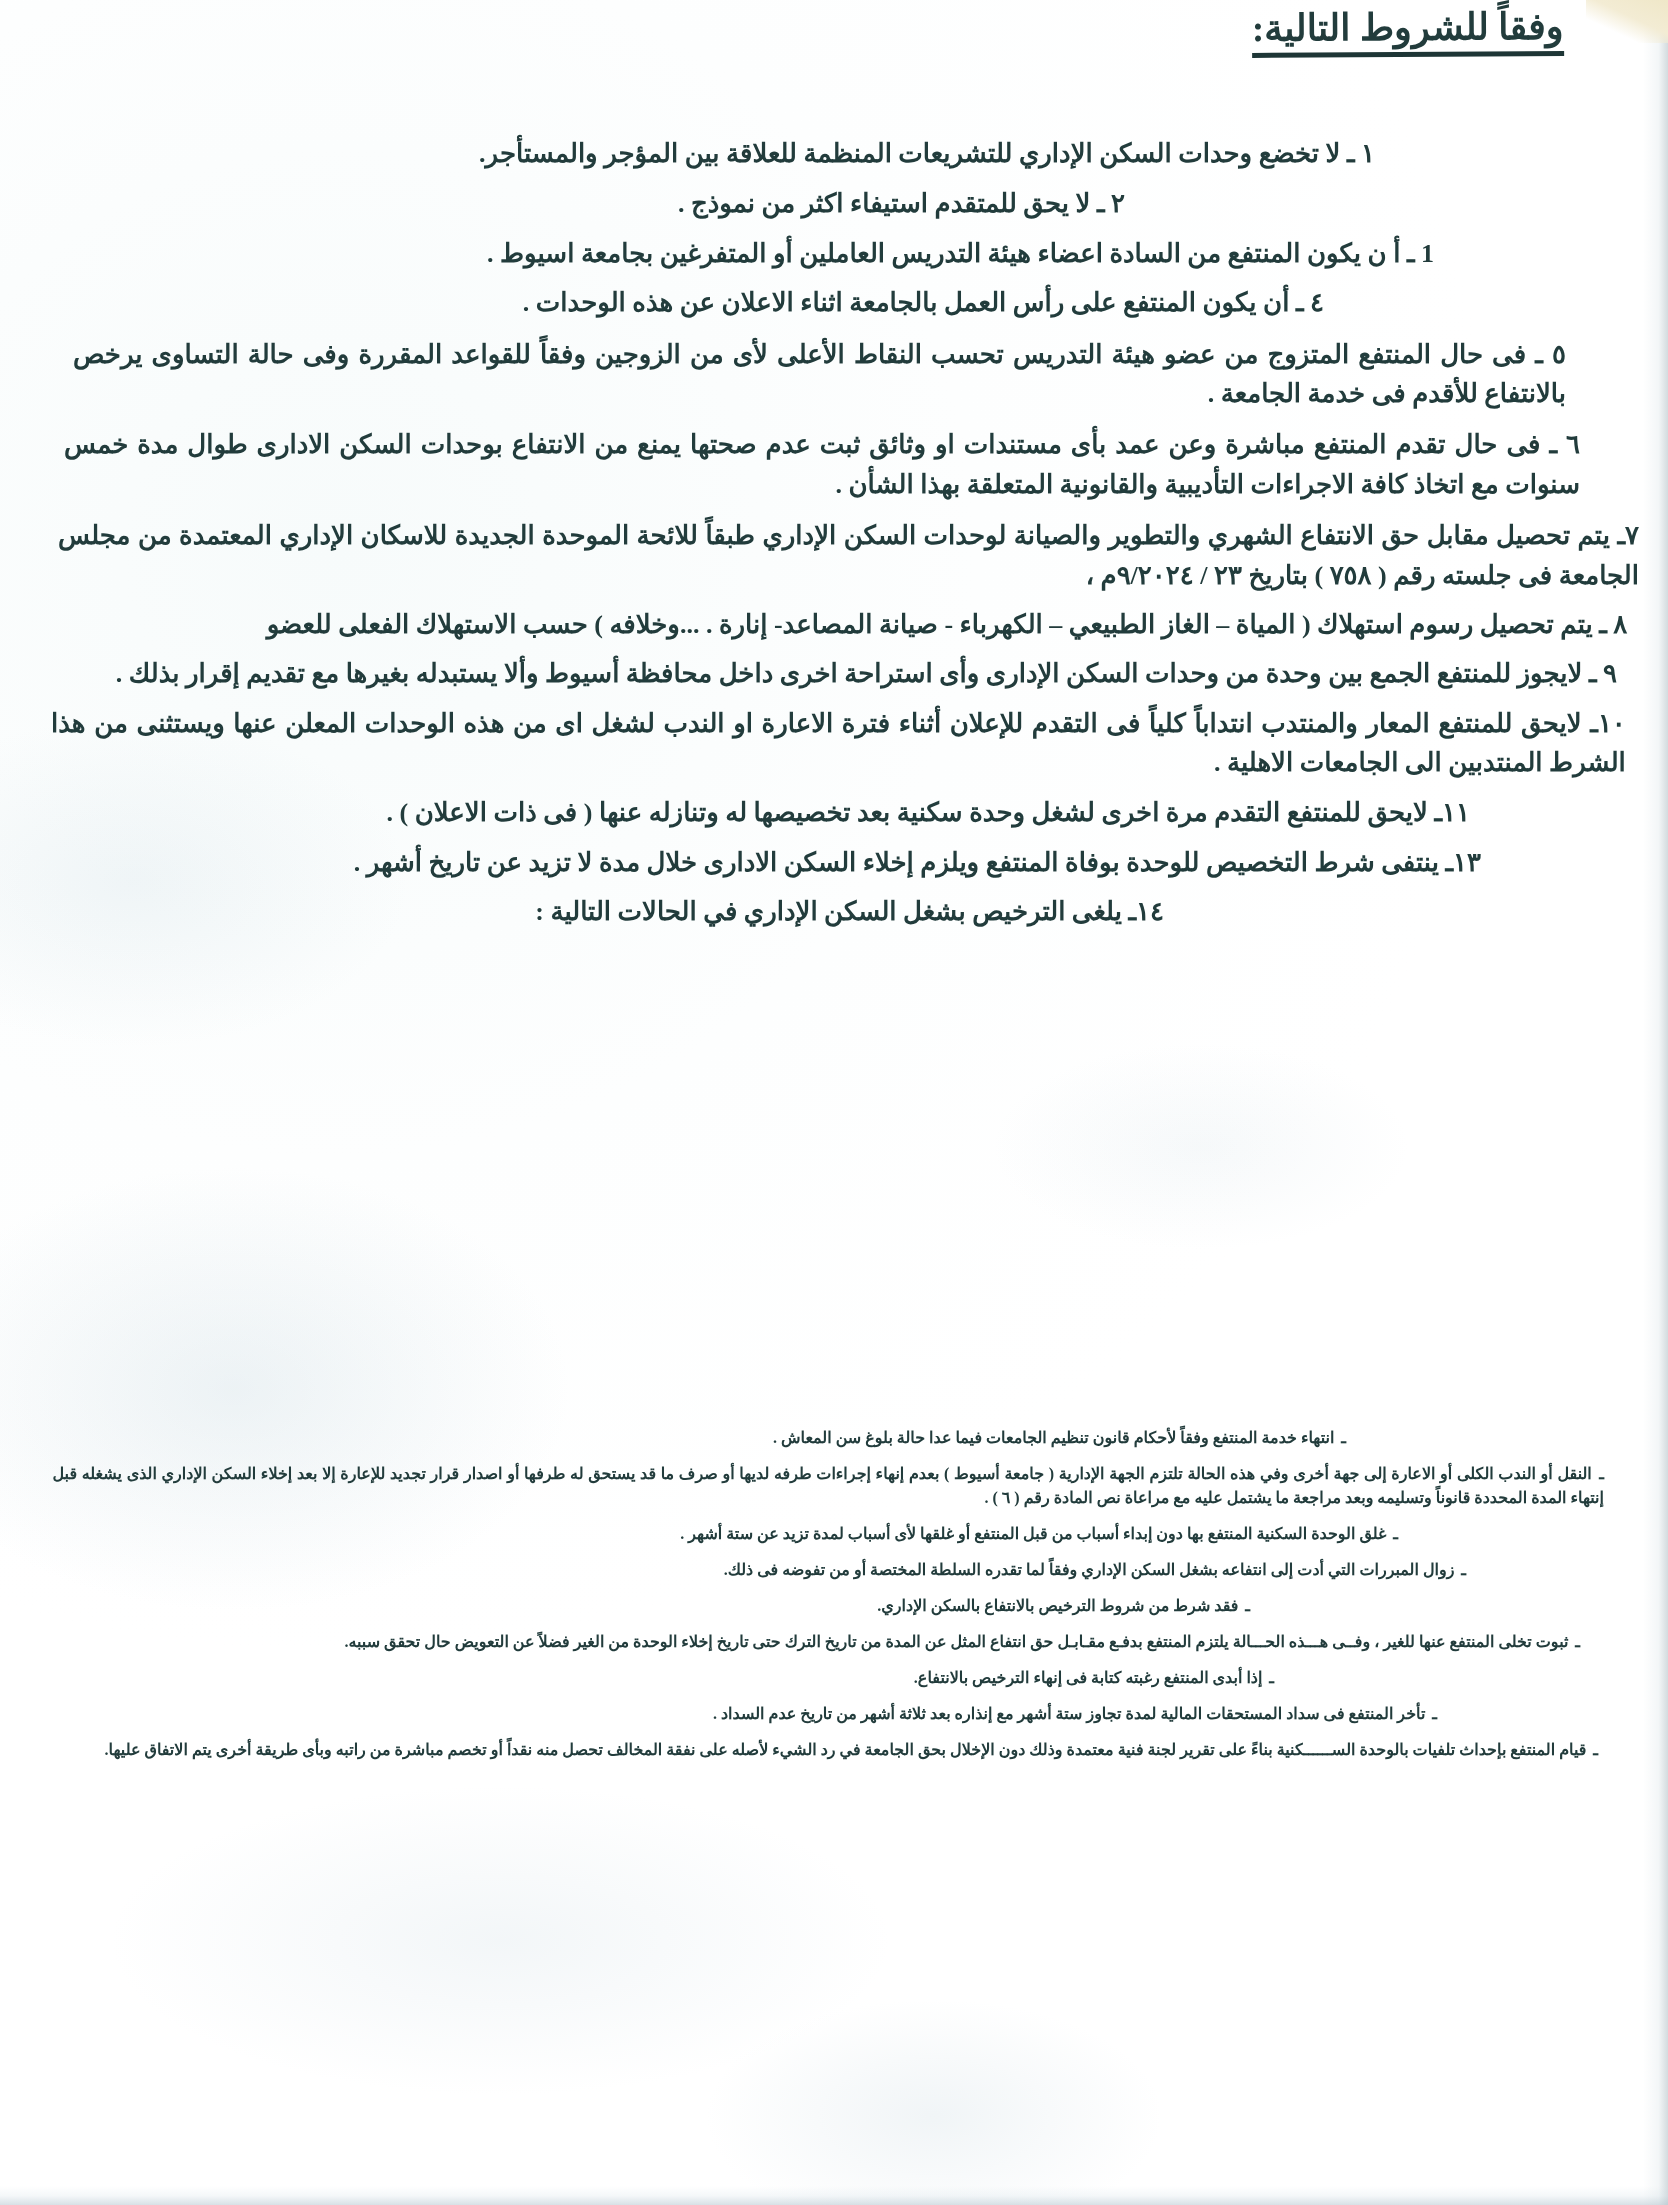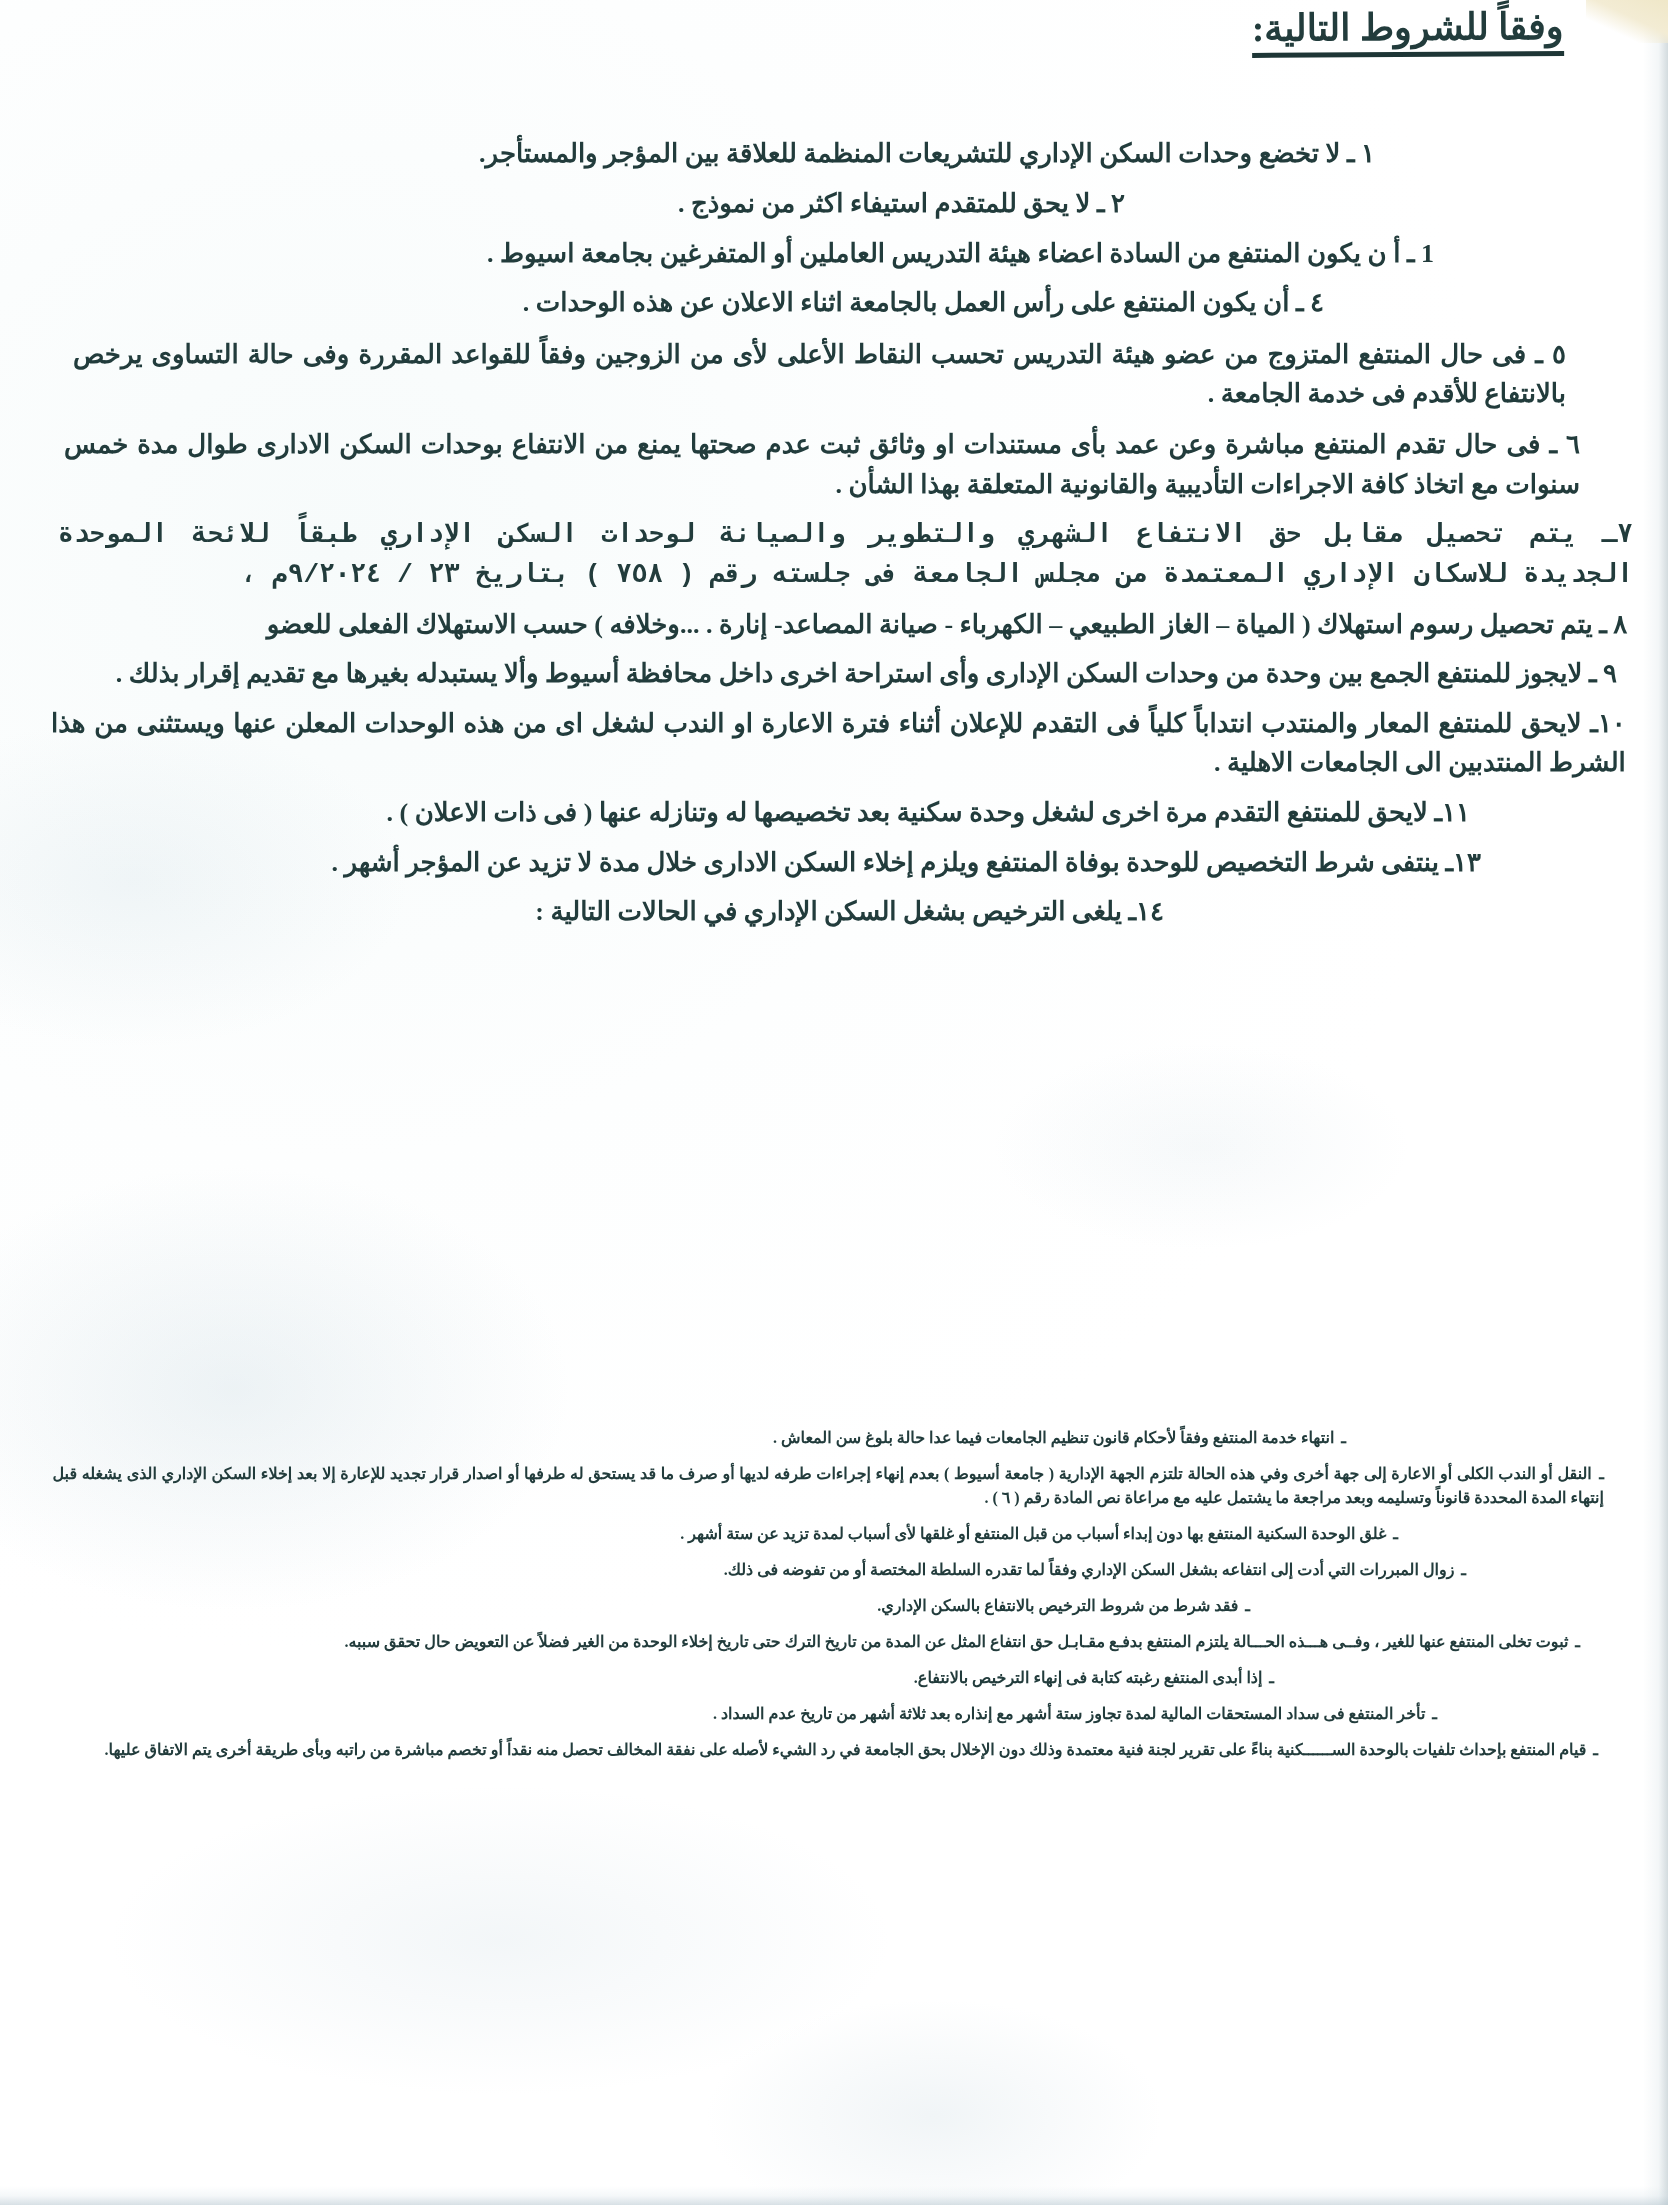--- a/index.html
+++ b/index.html
@@ -104,21 +104,21 @@
   .clause .num {
     font-weight: bold;
   }
   
   .c1  { margin-right: 264px; margin-left: 50px;  margin-bottom: 10.3px; }
   .c2  { margin-right: 514px; margin-left: 50px;  margin-bottom: 10.3px; }
   .c3  { margin-right: 205px; margin-left: 50px;  margin-bottom: 10.3px; }
   .c4  { margin-right: 315px; margin-left: 50px;  margin-bottom: 11.7px; }
   .c5  { margin-right: 73px; margin-left: 44px;  margin-bottom: 11.7px; }
   .c6  { margin-right: 59px;  margin-left: 35px;  margin-bottom: 11.7px; }
-  .c7  { margin-right: 6px;  margin-left: 29px;  margin-bottom: 10.3px; font-family: Liberation Mono, monospace; }
+  .c7  { margin-right: 0;  margin-left: 29px;  margin-bottom: 10.3px; }
   .c8  { margin-right: 11.7px;  margin-left: 16px;  margin-bottom: 8.8px; }
   .c9  { margin-right: 22px;  margin-left: 26.4px;  margin-bottom: 10.3px; }
   .c10 { margin-right: 13.2px;  margin-left: 22px;  margin-bottom: 10.3px; }
   .c11 { margin-right: 169px; margin-left: 31px;  margin-bottom: 10.3px; }
   .c12 { margin-right: 176px; margin-left: 38px;  margin-bottom: 10.3px; }
   .c13 { margin-right: 158px; margin-left: 44px;  margin-bottom: 10.3px; }
   .c14 { margin-right: 475px; margin-left: 44px;  margin-bottom: 10.3px; }
 
   
   .sub-list {
@@ -204,21 +204,21 @@
     <p class="clause c10">
       <span class="num">١٠ـ</span>
       <span>لايحق للمنتفع  المعار والمنتدب انتداباً كلياً فى التقدم  للإعلان أثناء فترة الاعارة او الندب لشغل اى من هذه  الوحدات المعلن عنها ويستثنى من هذا الشرط المنتدبين الى  الجامعات الاهلية .</span>
     </p>
     <p class="clause c11">
       <span class="num">١١ـ</span>
       <span>لايحق للمنتفع التقدم مرة اخرى لشغل وحدة سكنية بعد تخصيصها له وتنازله عنها ( فى ذات الاعلان ) .</span>
     </p>
     <p class="clause c13">
       <span class="num">١٣ـ</span>
-      <span>ينتفى شرط التخصيص للوحدة بوفاة المنتفع ويلزم إخلاء السكن الادارى خلال مدة لا تزيد عن المؤجر أشهر .</span>
+      <span>ينتفى شرط التخصيص للوحدة بوفاة المنتفع ويلزم إخلاء السكن الادارى خلال مدة لا تزيد عن تاريخ أشهر .</span>
     </p>
     <p class="clause c14">
       <span class="num">١٤ـ</span>
       <span>يلغى الترخيص بشغل السكن الإداري في الحالات التالية :</span>
     </p>
   </div>
 
   <div class="sub-list">
     <p class="sub-item s1">
       <span class="dash">ـ</span>

